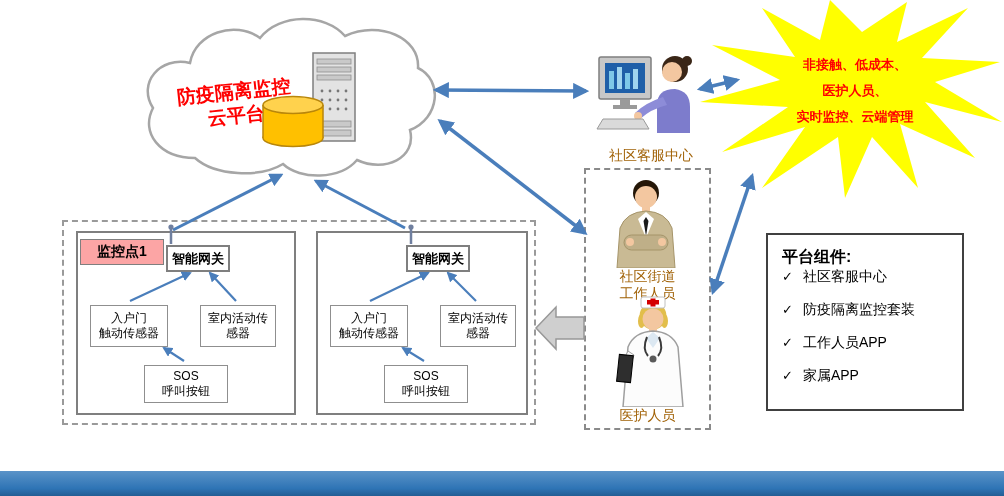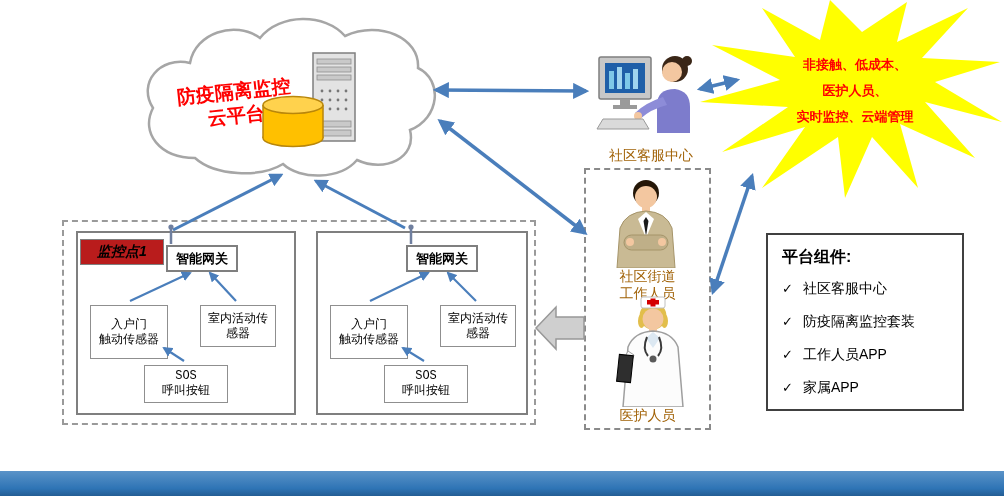--- a/index.html
+++ b/index.html
@@ -17,43 +17,43 @@
                   color:#ff0000;font-weight:bold;font-size:13px;line-height:26px;}
 
   .persons-box{position:absolute;left:584px;top:168px;width:127px;height:262px;
                border:2px dashed #8a8a8a;box-sizing:border-box;}
   .monitor-outer{position:absolute;left:62px;top:220px;width:474px;height:205px;
                  border:2px dashed #9a9a9a;box-sizing:border-box;}
 
   .site{position:absolute;border:2px solid #7f7f7f;background:#fff;box-sizing:border-box;}
   #site1{left:76px;top:231px;width:220px;height:184px;}
   #site2{left:316px;top:231px;width:212px;height:184px;}
-  .site-title{position:absolute;left:2px;top:6px;width:82px;height:24px;background:#b91c1c;
+  .site-title{position:absolute;left:2px;top:6px;width:82px;height:24px;background:#fca5a5;
               border:1px solid #7f7f7f;font-weight:bold;font-size:14px;
-              display:flex;align-items:center;justify-content:center;font-style:italic;}
-  .gateway{position:absolute;left:88px;top:12px;width:72px;height:27px;background:#fff;
+              display:flex;align-items:center;justify-content:center;}
+  .gateway{position:absolute;left:88px;top:12px;width:64px;height:27px;background:#fff;
            border:2px solid #7f7f7f;font-size:13px;font-weight:bold;
            display:flex;align-items:center;justify-content:center;box-sizing:border-box;}
   .sensor{position:absolute;border:1.5px solid #8f8f8f;background:#fff;font-size:12px;
           line-height:15px;display:flex;flex-direction:column;align-items:center;
           justify-content:center;text-align:center;box-sizing:border-box;}
-  .door{left:12px;top:72px;width:78px;height:54px;}
+  .door{left:12px;top:72px;width:78px;height:42px;}
   .activity{left:122px;top:72px;width:76px;height:42px;text-align:center;}
-  .sos{left:66px;top:132px;width:84px;height:38px;font-family:Liberation Mono, monospace;}
+  .sos{left:66px;top:132px;width:84px;height:38px;}
 
   .caption{position:absolute;font-size:14px;color:#a16207;text-align:center;}
   #cap-cs{left:593px;top:147px;width:116px;}
   #cap-worker{left:584px;top:268px;width:127px;line-height:17px;}
   #cap-medic{left:584px;top:407px;width:127px;}
   .cap-line{display:block;}
 
   .components{position:absolute;left:766px;top:233px;width:198px;height:178px;
               border:2px solid #404040;background:#fff;box-sizing:border-box;
               padding:12px 14px;}
-  .comp-title{font-weight:bold;font-size:16px;margin-bottom:12px;}
+  .comp-title{font-weight:bold;font-size:16px;margin-bottom:0;}
   .comp-item{display:flex;gap:10px;font-size:14px;margin-bottom:15px;align-items:flex-start;}
   .check{font-size:13px;line-height:17px;}
 
   .arrows-svg{position:absolute;left:0;top:0;pointer-events:none;}
   .footer-bar{position:absolute;left:0;bottom:0;width:1004px;height:25px;
               background:linear-gradient(180deg,#5b93c8 0%,#2e74b5 70%,#235d94 100%);}
   .figure{position:absolute;}
   #fig-cs{left:595px;top:45px;}
   #fig-worker{left:599px;top:178px;}
   #fig-medic{left:606px;top:295px;}

